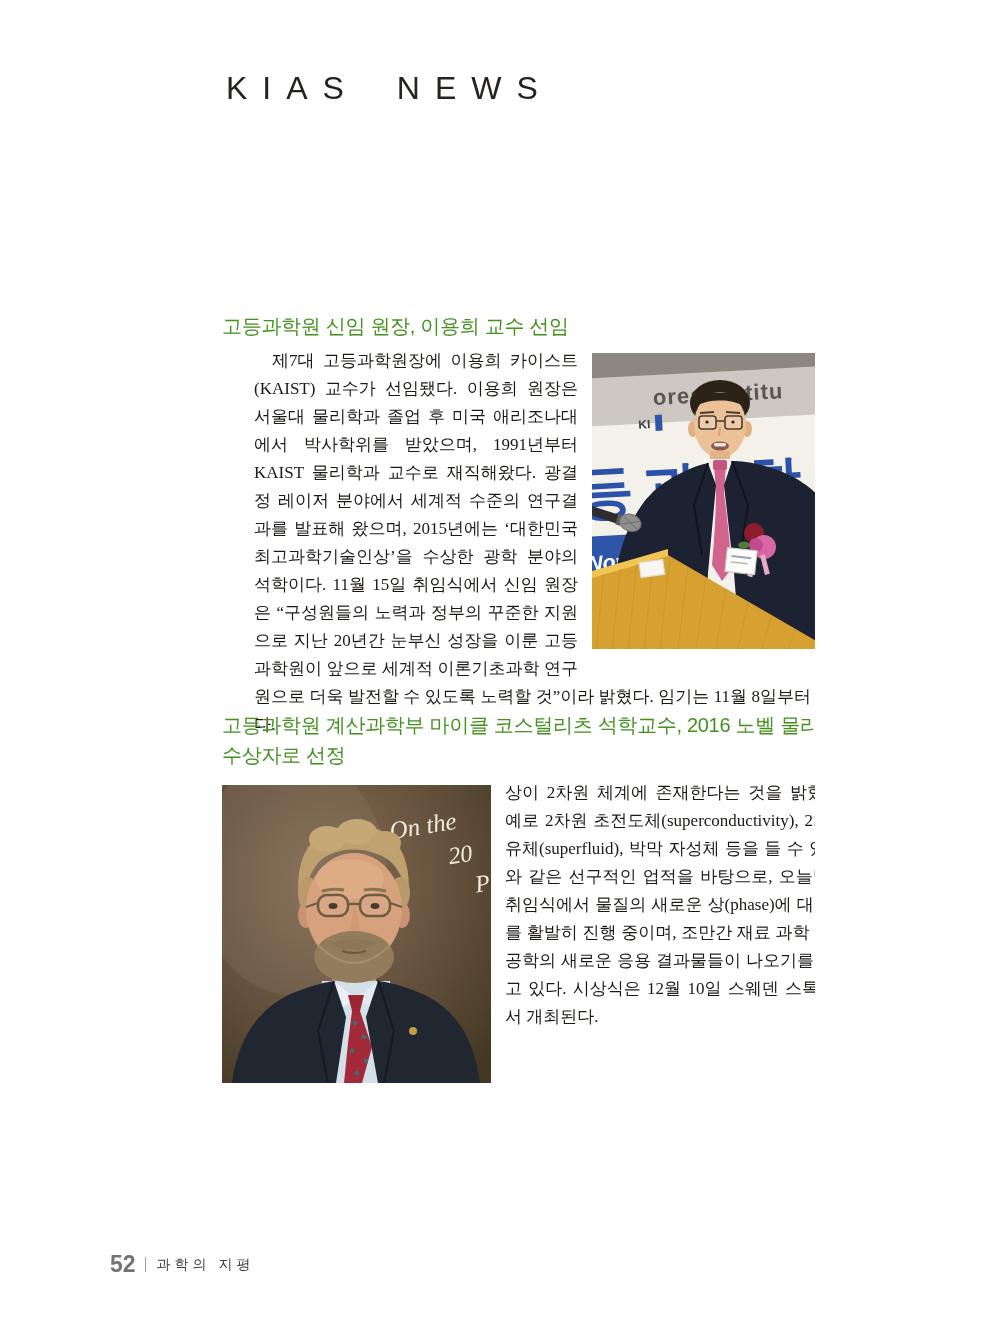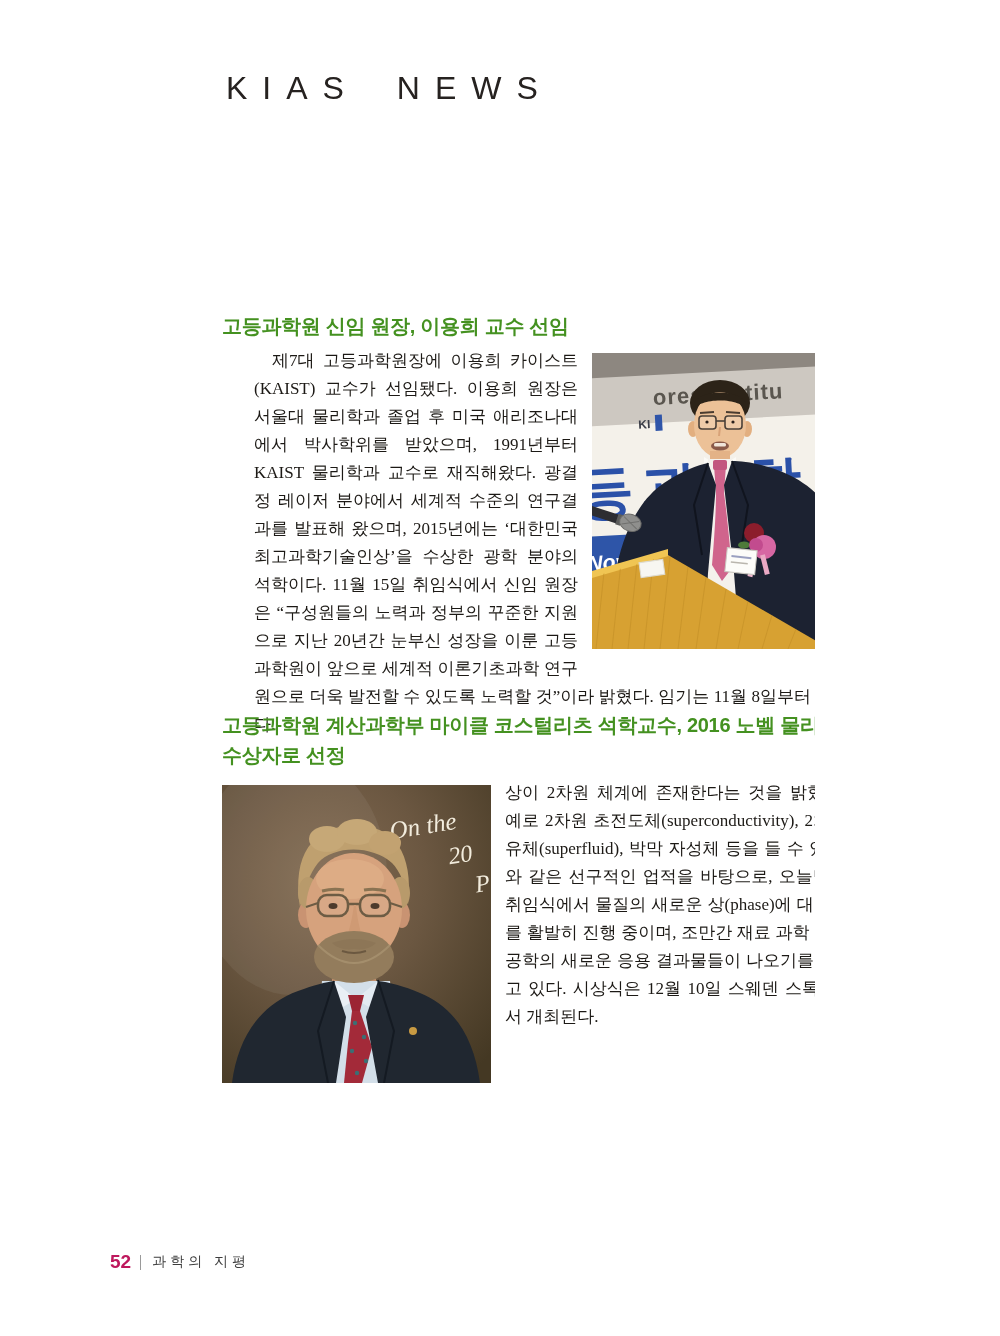--- a/index.html
+++ b/index.html
@@ -4,40 +4,40 @@
 <style>
   html,body{margin:0;padding:0;background:#ffffff;}
   .page{position:relative;width:815px;height:1336px;background:#ffffff;overflow:hidden;
         font-family:"Liberation Serif",serif;color:#1c1915;}
 
   .masthead{position:absolute;left:226px;top:70px;}
   .masthead h1{margin:0;font-family:"Liberation Sans",sans-serif;font-weight:300;
 rr               font-size:48px;letter-spacing:15px;word-spacing:14px;color:#262220;}
 
   .article{position:absolute;left:222px;}
-  .article h2{margin:0 0 9px 0;font-family:"Liberation Sans",sans-serif;font-weight:700;
+  .article h2{margin:0 0 9px 0;font-family:"Liberation Sans",sans-serif;font-weight:400;
               font-size:20px;line-height:30px;color:#449120;letter-spacing:-0.3px;}
   .body-text{margin:0;font-size:17px;line-height:28px;text-align:justify;color:#1c1915;}
   .indent{text-indent:18px;margin-left:32px;}
   .force-just{text-align-last:justify;}
 
   .article-1{top:313px;width:653px;}
   .article-1 h2{line-height:26px;margin-bottom:8px;}
   .photo1{float:right;width:283px;height:296px;margin:6px 0 10px 14px;}
 
   .article-2{top:710px;width:648px;}
   .a2-wrap{margin-top:0;}
   .photo2{float:left;width:269px;height:298px;margin:6px 14px 8px 0;}
 
   figure{margin:0;padding:0;display:block;}
   figure svg{display:block;}
 
   .footer{position:absolute;left:110px;top:1251px;display:flex;align-items:center;
            font-family:"Liberation Sans",sans-serif;}
-  .page-num{font-size:19px;font-weight:700;color:#be185d;}
+  .page-num{font-size:23px;font-weight:700;color:#737373;}
   .vrule{width:1px;height:15px;background:#9a9a9a;margin:0 11px 0 9px;}
   .journal{font-size:14px;letter-spacing:4px;color:#3c3c3c;text-align:right;}
 
   .svg-en{font-family:"Liberation Sans",sans-serif;}
   .svg-kr{font-family:"Liberation Sans",sans-serif;font-weight:bold;}
   .svg-hand{font-family:"Liberation Serif",serif;font-style:italic;}
 </style>
 </head>
 <body>
 

